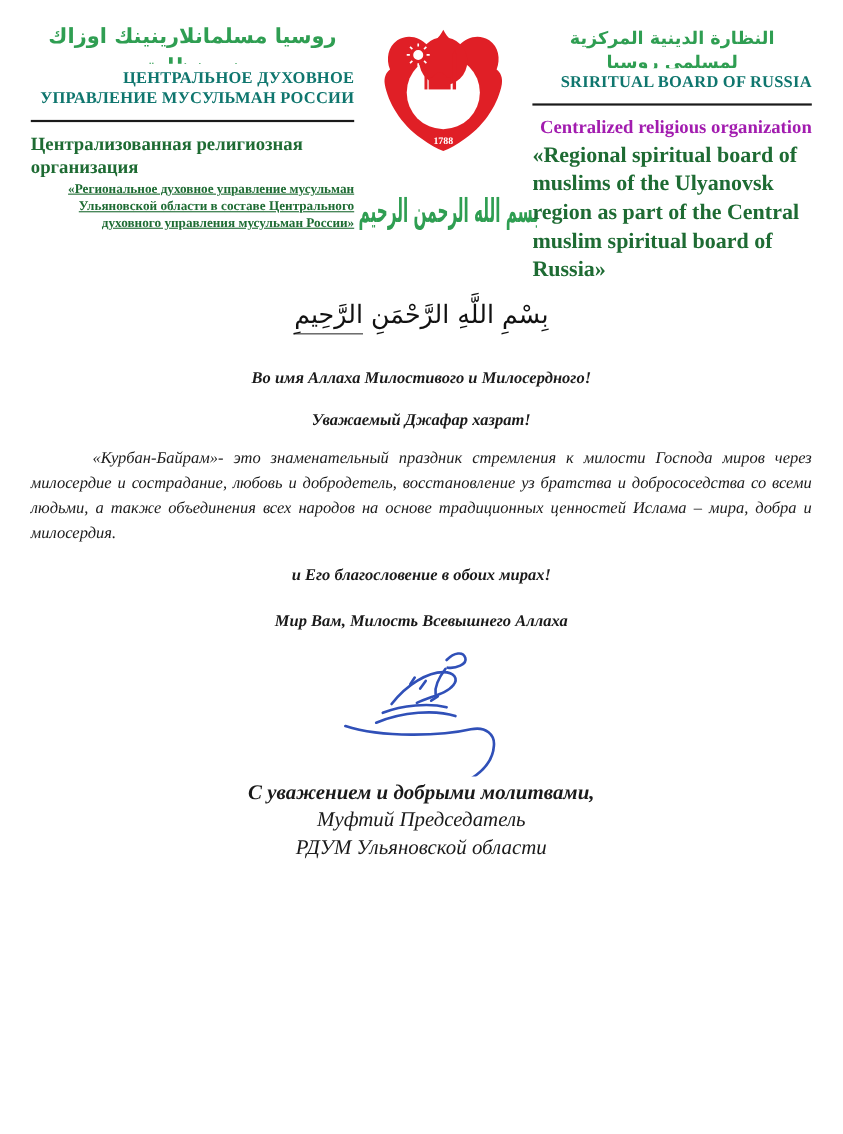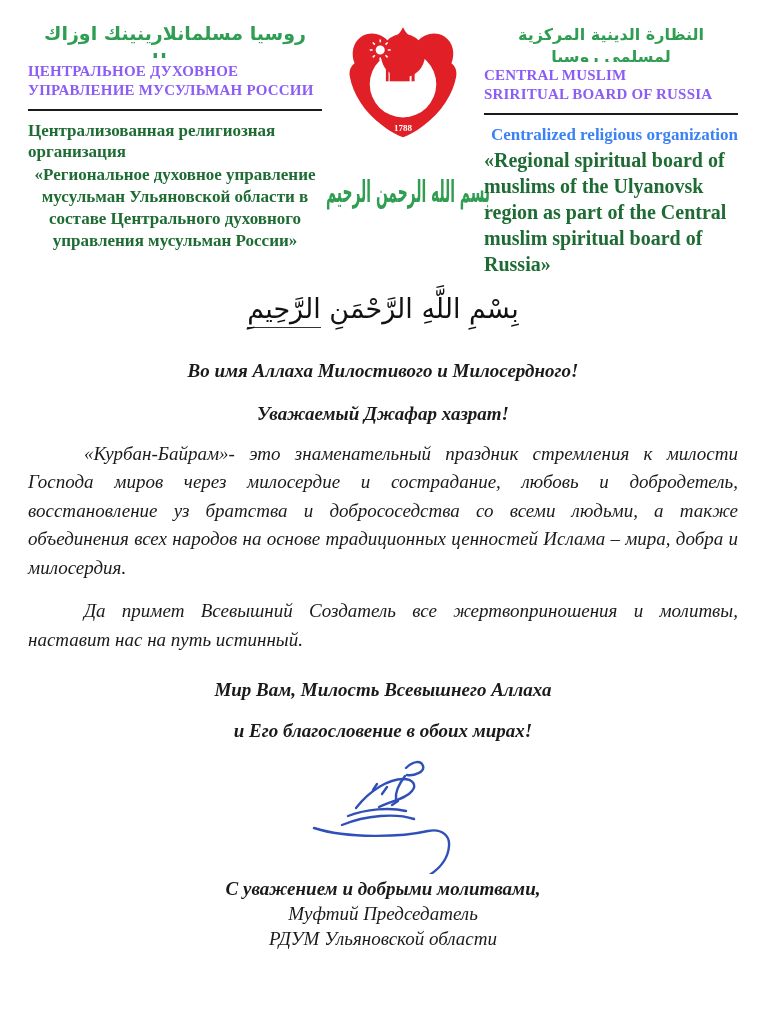--- a/index.html
+++ b/index.html
@@ -20,39 +20,39 @@
   .hcol-center{width:162px;flex:0 0 162px;text-align:center;}
   .hcol-right{width:254px;flex:1 1 auto;}
   .callig{
     font-family:"DejaVu Sans",sans-serif;
     color:#2f9e52;font-weight:bold;text-align:center;
     font-size:19px;line-height:1.4;height:38px;overflow:hidden;
     direction:rtl;
   }
   .hcol-right .callig{font-size:16px;padding-top:4px;}
   .org-name{
-    text-align:left;font-weight:bold;font-size:15px;line-height:1.25;
-    margin-top:4px;letter-spacing:.2px;color:#8b5cf6;
+    text-align:right;font-weight:bold;font-size:15px;line-height:1.25;
+    margin-top:4px;letter-spacing:.2px;color:#0f766e;
   }
   .rule{border-top:2px solid #1a1a1a;margin:9px 0 9px 0;height:0;}
   .sub-label{font-weight:bold;font-size:17px;line-height:1.25;}
   .hcol-left .sub-label{color:#1e6b33;text-align:left;}
-  .hcol-right .sub-label{color:#3b82f6;text-align:right;}
+  .hcol-right .sub-label{color:#a21caf;text-align:right;}
   .org-quote{font-weight:bold;line-height:1.3;margin-top:2px;color:#1e6b33;}
-  .hcol-left .org-quote{font-size:17px;text-align:center;}
+  .hcol-left .org-quote{font-size:12px;text-align:right;text-decoration:underline;}
   .hcol-right .org-quote{font-size:20px;text-align:left;}
   .emblem{display:block;margin:4px auto 0 auto;}
   .roundel{display:block;margin:10px auto 0 auto;overflow:visible;}
   
   .basmala{
     margin-top:16px;text-align:center;direction:rtl;
-    font-family:"DejaVu Sans",sans-serif;font-size:27px;color:#111;
+    font-family:"DejaVu Sans",sans-serif;font-size:23px;color:#111;
   }
   .basmala .underlined{border-bottom:1.6px solid #333;padding-bottom:3px;}
-  .letter{font-style:italic;font-size:19px;}
+  .letter{font-style:italic;font-size:15px;}
   .center-line{text-align:center;font-weight:bold;margin:0;}
   .sal1{margin-top:36px;}
   .sal2{margin-top:21px;}
   .para{
     text-align:justify;text-indent:56px;line-height:1.5;
     margin:15px 0 0 0;
   }
   .para.spread{word-spacing:3.5px;}
   .close1{margin-top:25px;}
   .close2{margin-top:19px;}
@@ -104,43 +104,41 @@
       </svg>
 
       <svg class="roundel" width="172" height="60" viewBox="0 0 172 60">
         <text x="86" y="42" text-anchor="middle" fill="#2f9e52" font-family="DejaVu Sans, sans-serif" font-size="30" font-weight="bold" textLength="164" lengthAdjust="spacingAndGlyphs" direction="rtl">بسم الله الرحمن الرحيم</text>
       </svg>
     </div>
 
     <div class="hcol-right">
       <div class="callig">النظارة الدينية المركزية لمسلمي روسيا</div>
       <div class="org-name">
-        <div>CENTRAL MUSLIM</div>
         <div>SRIRITUAL BOARD OF RUSSIA</div>
       </div>
       <div class="rule"></div>
       <div class="sub-label">Centralized religious organization</div>
       <div class="org-quote">«Regional spiritual board of muslims of the Ulyanovsk region as part of the Central muslim spiritual board of Russia»</div>
     </div>
   </div>
 
   <div class="basmala">
     <span>بِسْمِ اللَّهِ الرَّحْمَنِ</span>
     <span class="underlined">الرَّحِيمِ</span>
   </div>
 
   <div class="letter">
     <p class="center-line sal1">Во имя Аллаха Милостивого и Милосердного!</p>
     <p class="center-line sal2">Уважаемый Джафар хазрат!</p>
 
     <p class="para">«Курбан-Байрам»- это знаменательный праздник стремления к милости Господа миров через милосердие и сострадание, любовь и добродетель, восстановление уз братства и добрососедства со всеми людьми, а также объединения всех народов на основе традиционных ценностей Ислама – мира, добра и милосердия.</p>
-    <p class="para">Да примет Всевышний Создатель все жертвоприношения и молитвы, наставит нас на путь истинный.</p>
 
+    <p class="center-line close2">и Его благословение в обоих мирах!</p>
     <p class="center-line close1">Мир Вам, Милость Всевышнего Аллаха</p>
-    <p class="center-line close2">и Его благословение в обоих мирах!</p>
   </div>
 
   <svg class="signature" width="210" height="118" viewBox="0 0 210 118">
     <g fill="none" stroke="#3050b8" stroke-width="2.4" stroke-linecap="round" stroke-linejoin="round">
       <path d="M128 12 c7 -7 15 -8 17 -2 c2 6 -9 10 -16 9"></path>
       <path d="M127 20 c-6 8 -10 16 -9 23"></path>
       <path d="M78 52 c14 -18 33 -29 47 -29 c10 0 14 6 9 12 c-6 8 -21 10 -33 16"></path>
       <path d="M70 60 c18 -7 42 -9 58 -5"></path>
       <path d="M64 69 c24 -10 54 -12 72 -6"></path>
       <path d="M104 38 l5 -7"></path>

